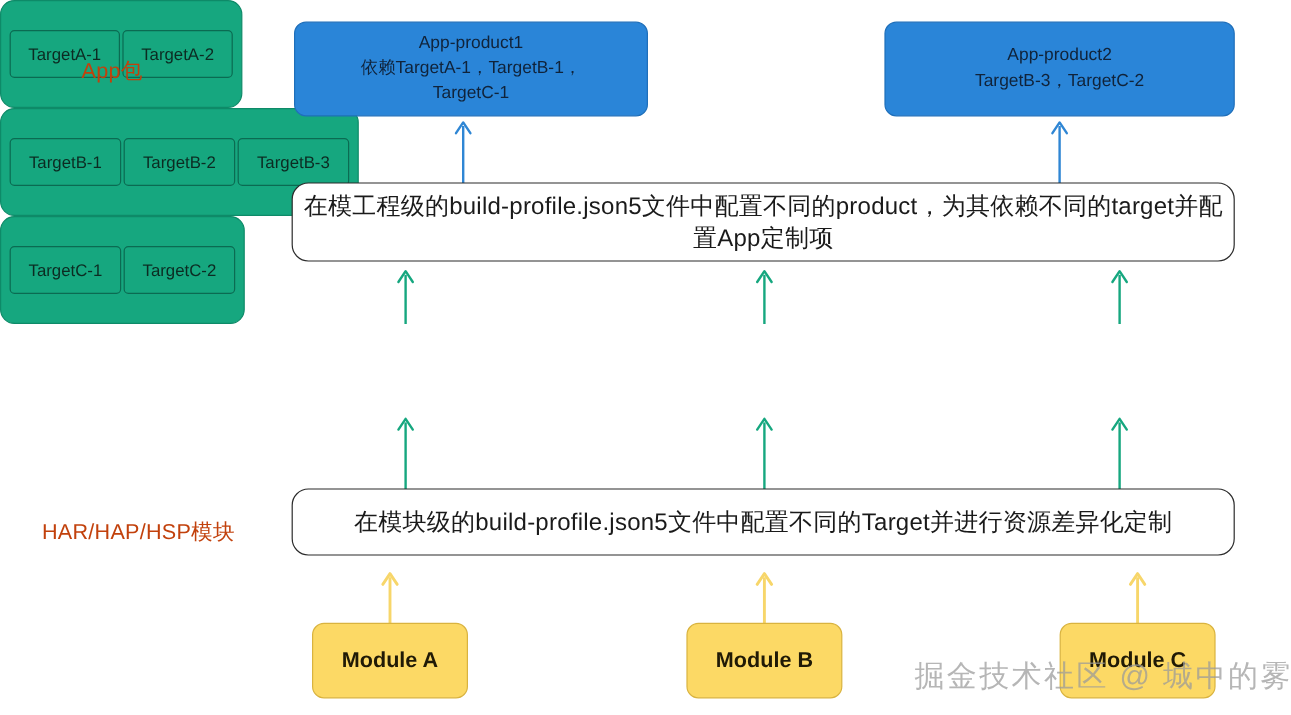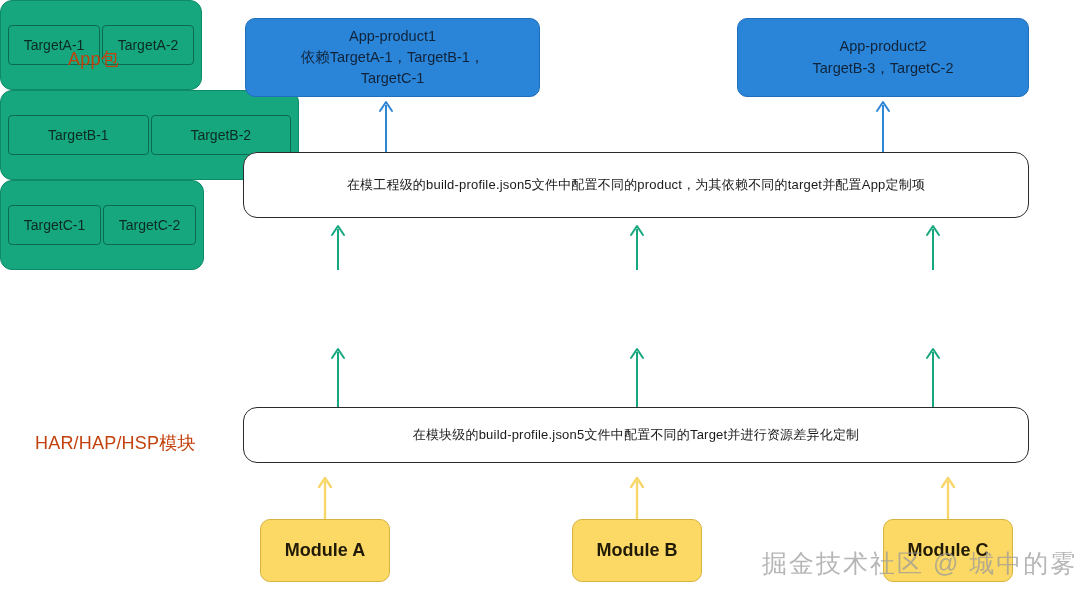--- a/index.html
+++ b/index.html
@@ -46,21 +46,21 @@
   }
   .app-box .inner {
     width: 100%;
   }
   .app-line { display: block; }
   
   .desc-bar {
     background: #ffffff;
     border: 1.3px solid #2b2b2b;
     border-radius: 14px;
-    font-size: 13px;
+    font-size: 20px;
     color: #1a1a1a;
     letter-spacing: 0.2px;
   }
   
   .target-group {
     background: #16a77f;
     border: 1px solid #0e8a68;
     border-radius: 12px;
     display: flex;
     align-items: center;
@@ -170,20 +170,21 @@
   </div>
 
   <div class="target-group" style="left:245px; top:272px; width:186px; height:72px;">
     <div class="target-chip">TargetA-1</div>
     <div class="target-chip">TargetA-2</div>
   </div>
 
   <div class="target-group" style="left:496px; top:272px; width:283px; height:72px;">
     <div class="target-chip">TargetB-1</div>
     <div class="target-chip">TargetB-2</div>
+    <div class="target-chip">TargetB-3</div>
   </div>
 
   <div class="target-group" style="left:839px; top:272px; width:188px; height:72px;">
     <div class="target-chip">TargetC-1</div>
     <div class="target-chip">TargetC-2</div>
   </div>
 
   <div class="arrow" style="left:330px; top:345px;">
     <svg width="16" height="68" viewBox="0 0 16 68">
       <line x1="8" y1="68" x2="8" y2="7" stroke="#16a77f" stroke-width="2"></line>

